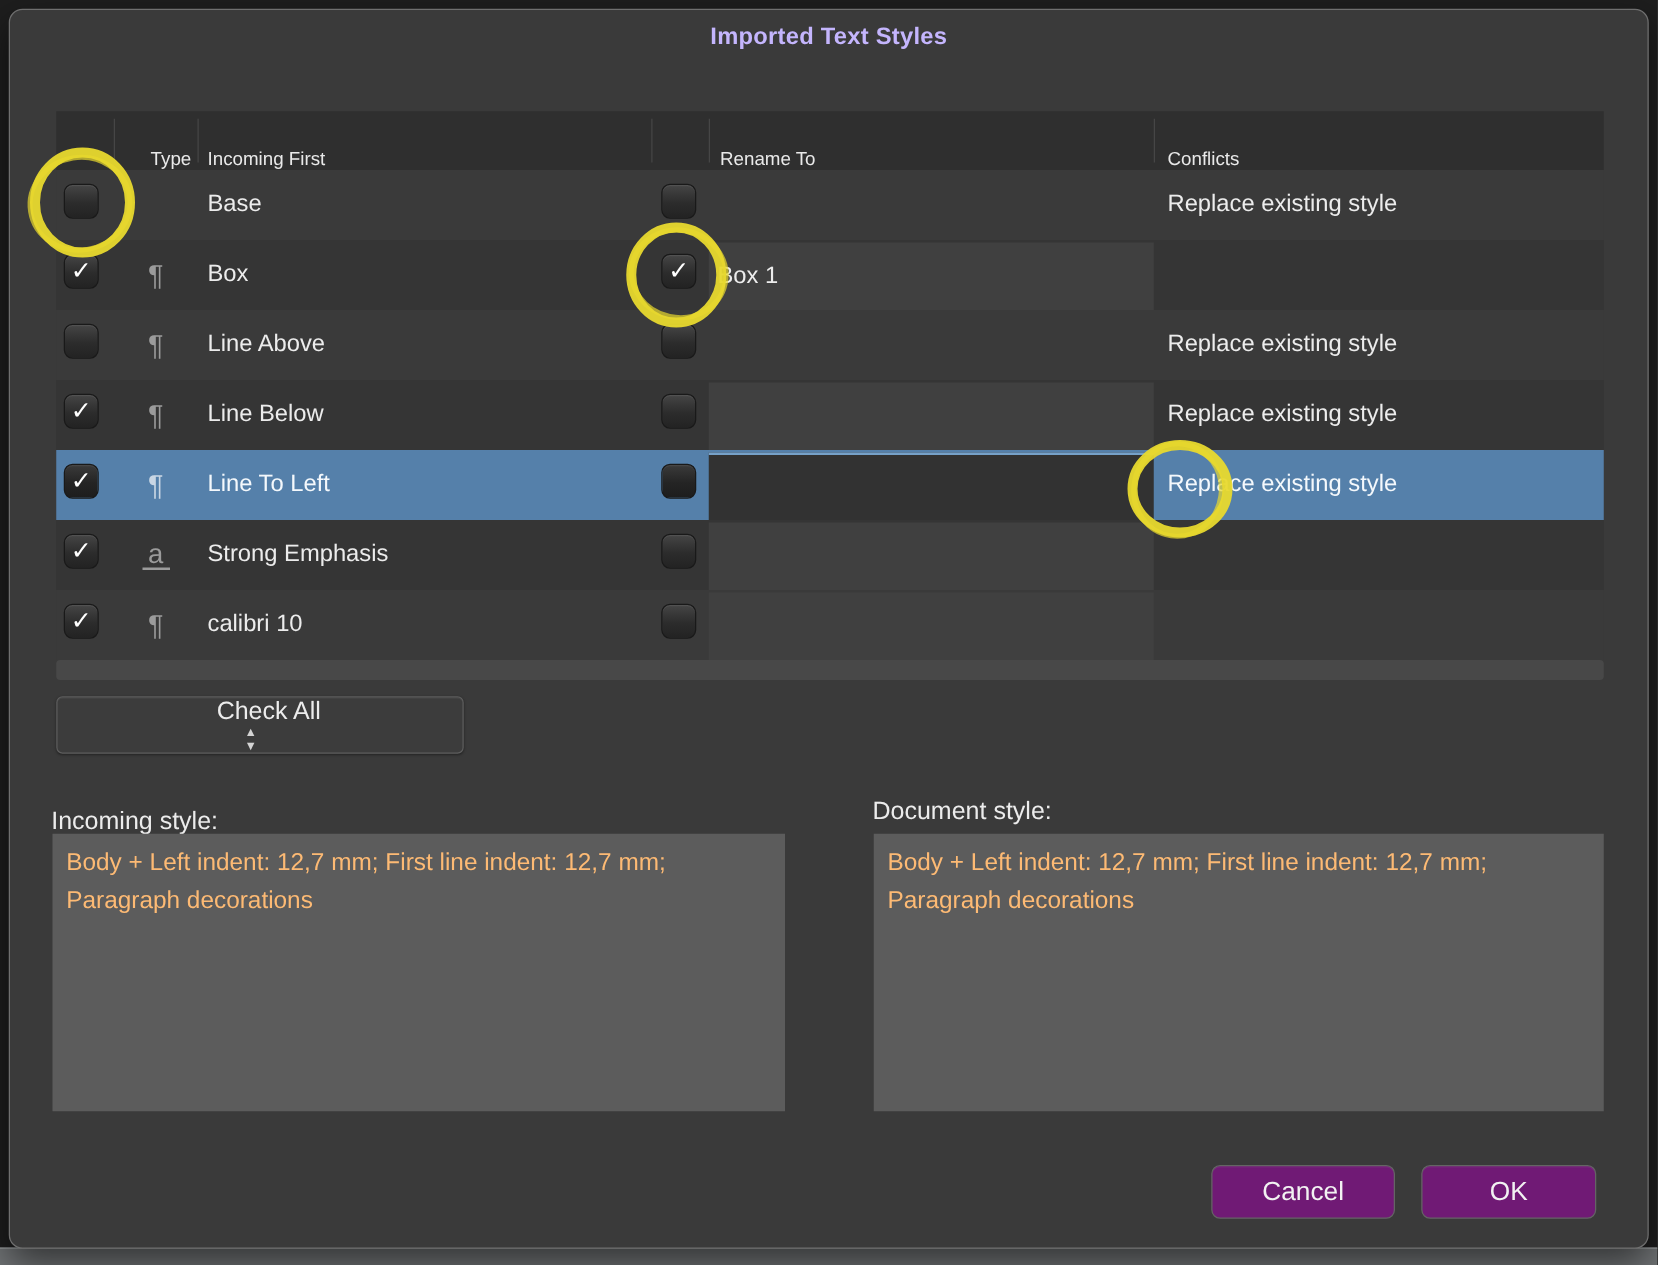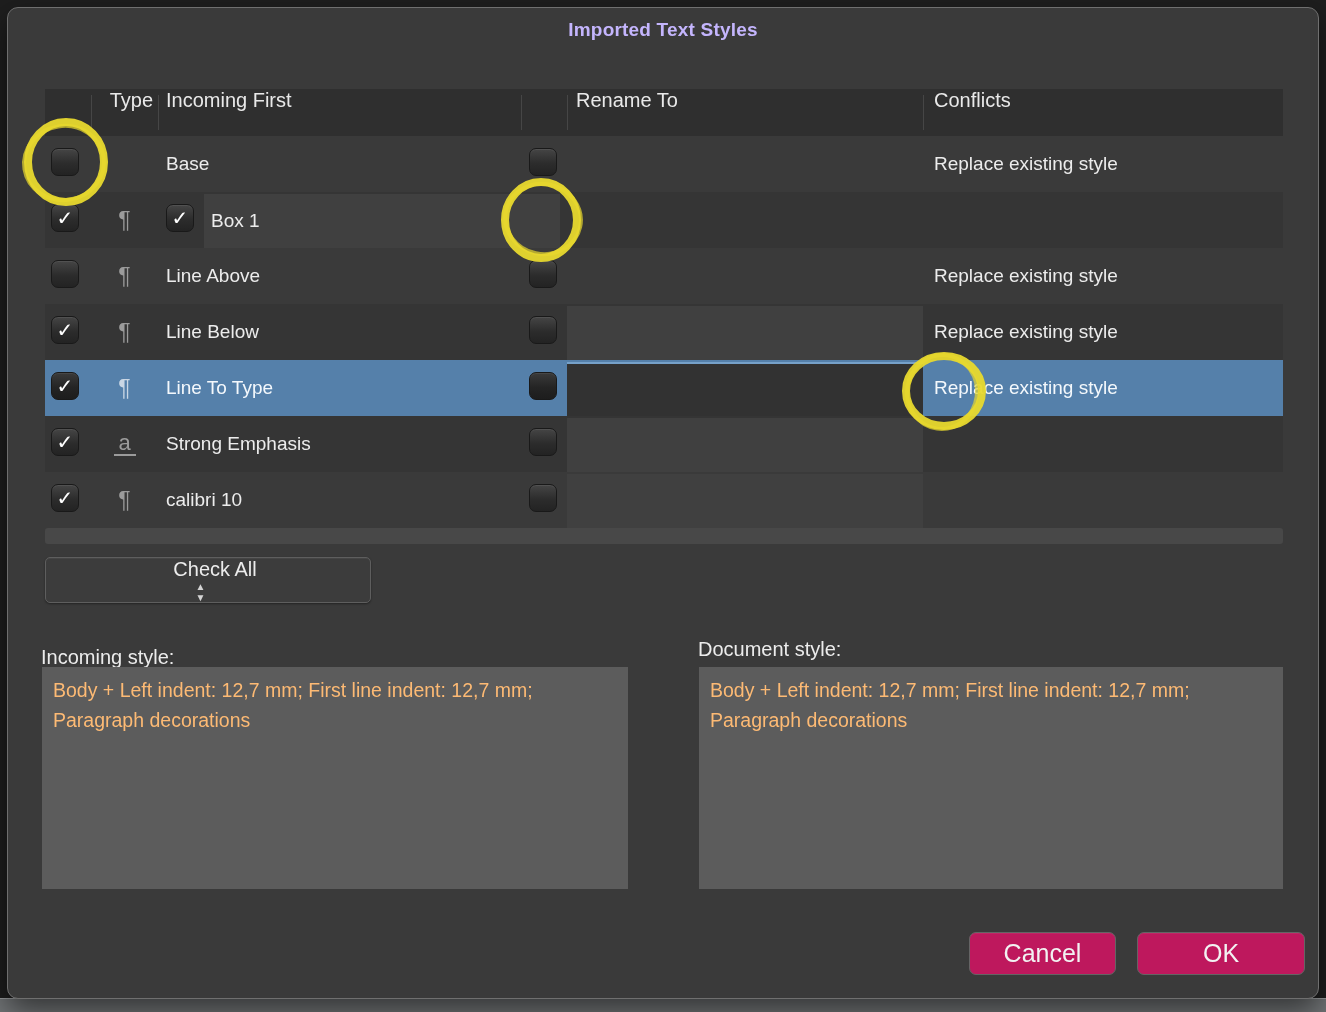--- a/index.html
+++ b/index.html
@@ -23,22 +23,22 @@
   }
   .dialog-title {
     position:absolute; top:11px; left:0; width:100%;
     text-align:center; font-size:19px; font-weight:600; color:#c4b5fd;
     letter-spacing:.2px;
   }
 
   
   .styles-table { position:absolute; left:37px; top:81px; width:1238px; }
   .thead {
-    display:flex; height:47px; align-items:flex-start;
-    background:#2f2f2f; color:#e9e9e9; font-size:20px;
+    display:flex; height:47px; align-items:flex-end;
+    background:#2f2f2f; color:#e9e9e9; font-size:15px;
     position:relative;
   }
   .thead .hdiv { position:absolute; top:6px; bottom:6px; width:1px; background:#464646; }
   .col-check   { width:46px;  flex:none; }
   .col-type    { width:67px;  flex:none; }
   .col-name    { width:363px; flex:none; }
   .col-rcheck  { width:46px;  flex:none; }
   .col-rename  { width:356px; flex:none; }
   .col-conf    { width:360px; flex:none; }
   .h-type   { text-align:right; padding-right:5px; }
@@ -114,27 +114,27 @@
     position:absolute; top:659px; height:222px;
     background:#5c5c5c; color:#fdba74; font-size:19.5px; line-height:1.55;
     padding:8px 24px 8px 11px;
   }
   .desc-box.incoming { left:34px;  width:586px; }
   .desc-box.document { left:691px; width:584px; }
 
   
   .btn {
     position:absolute; top:924px; height:43px;
-    background:#be185d; border:1px solid #646464; border-radius:7px;
-    color:#f2f2f2; font-size:25px; font-family:inherit;
+    background:#701a75; border:1px solid #646464; border-radius:7px;
+    color:#f2f2f2; font-size:21px; font-family:inherit;
     box-shadow:inset 0 1px 0 rgba(255,255,255,.06);
     text-align:center;
   }
   .btn.cancel { left:961px;  width:147px; }
-  .btn.ok     { left:1129px; width:168px; }
+  .btn.ok     { left:1129px; width:140px; }
 
   
   .annotation-layer { position:absolute; left:0; top:0; width:1326px; height:1012px; pointer-events:none; }
 </style>
 </head>
 <body>
 
 <div class="behind-strip"></div>
 
 <div class="dialog">
@@ -165,20 +165,21 @@
         <div class="col-name cell-name">Base</div>
         <div class="col-rcheck"><span class="checkbox cb-rename"></span></div>
         <div class="col-rename"></div>
         <div class="col-conf cell-conf">Replace existing style</div>
       </div>
       <div class="trow">
         <div class="col-check"><span class="checkbox cb-include checked"><span class="mark">✓</span></span></div>
         <div class="col-type">
             <span class="type-icon">¶</span>
           </div>
+        <div class="col-name cell-name">Box</div>
         <div class="col-rcheck"><span class="checkbox cb-rename checked"><span class="mark">✓</span></span></div>
         <div class="col-rename">
             <span class="rename-field visible">Box 1</span>
           </div>
         <div class="col-conf cell-conf"></div>
       </div>
       <div class="trow">
         <div class="col-check"><span class="checkbox cb-include"></span></div>
         <div class="col-type">
             <span class="type-icon">¶</span>
@@ -198,21 +199,21 @@
         <div class="col-rename">
             <span class="rename-field visible"></span>
           </div>
         <div class="col-conf cell-conf">Replace existing style</div>
       </div>
       <div class="trow selected">
         <div class="col-check"><span class="checkbox cb-include checked"><span class="mark">✓</span></span></div>
         <div class="col-type">
             <span class="type-icon">¶</span>
           </div>
-        <div class="col-name cell-name">Line To Type</div>
+        <div class="col-name cell-name">Line To Left</div>
         <div class="col-rcheck"><span class="checkbox cb-rename"></span></div>
         <div class="col-rename">
             <span class="rename-field visible"></span>
           </div>
         <div class="col-conf cell-conf">Replace existing style</div>
       </div>
       <div class="trow">
         <div class="col-check"><span class="checkbox cb-include checked"><span class="mark">✓</span></span></div>
         <div class="col-type">
             <span class="type-icon char">a</span>

